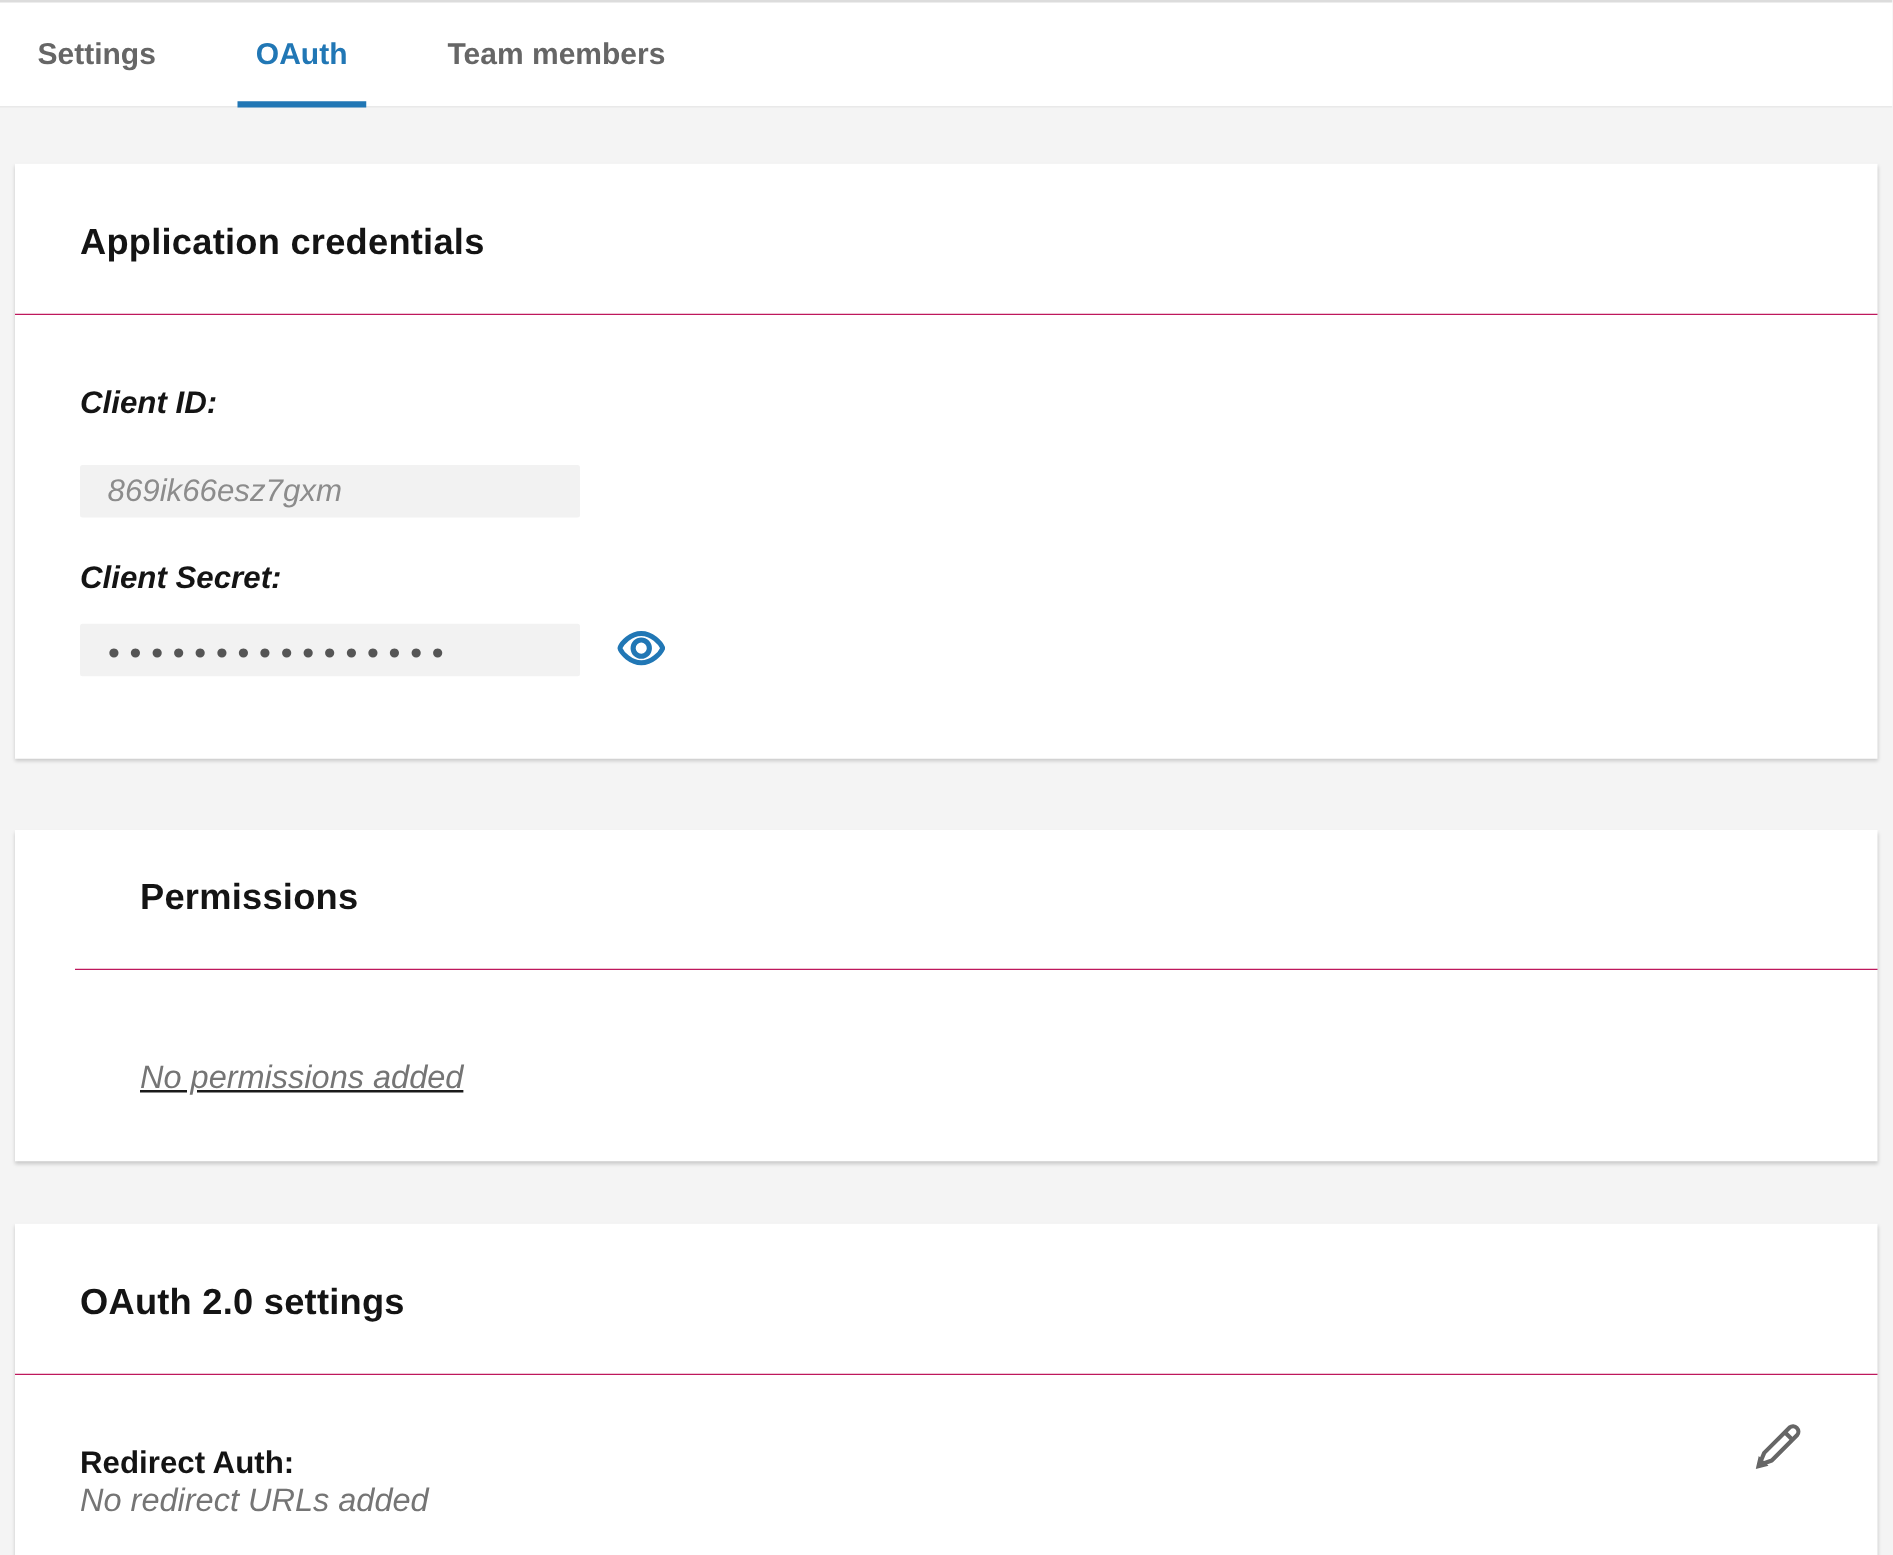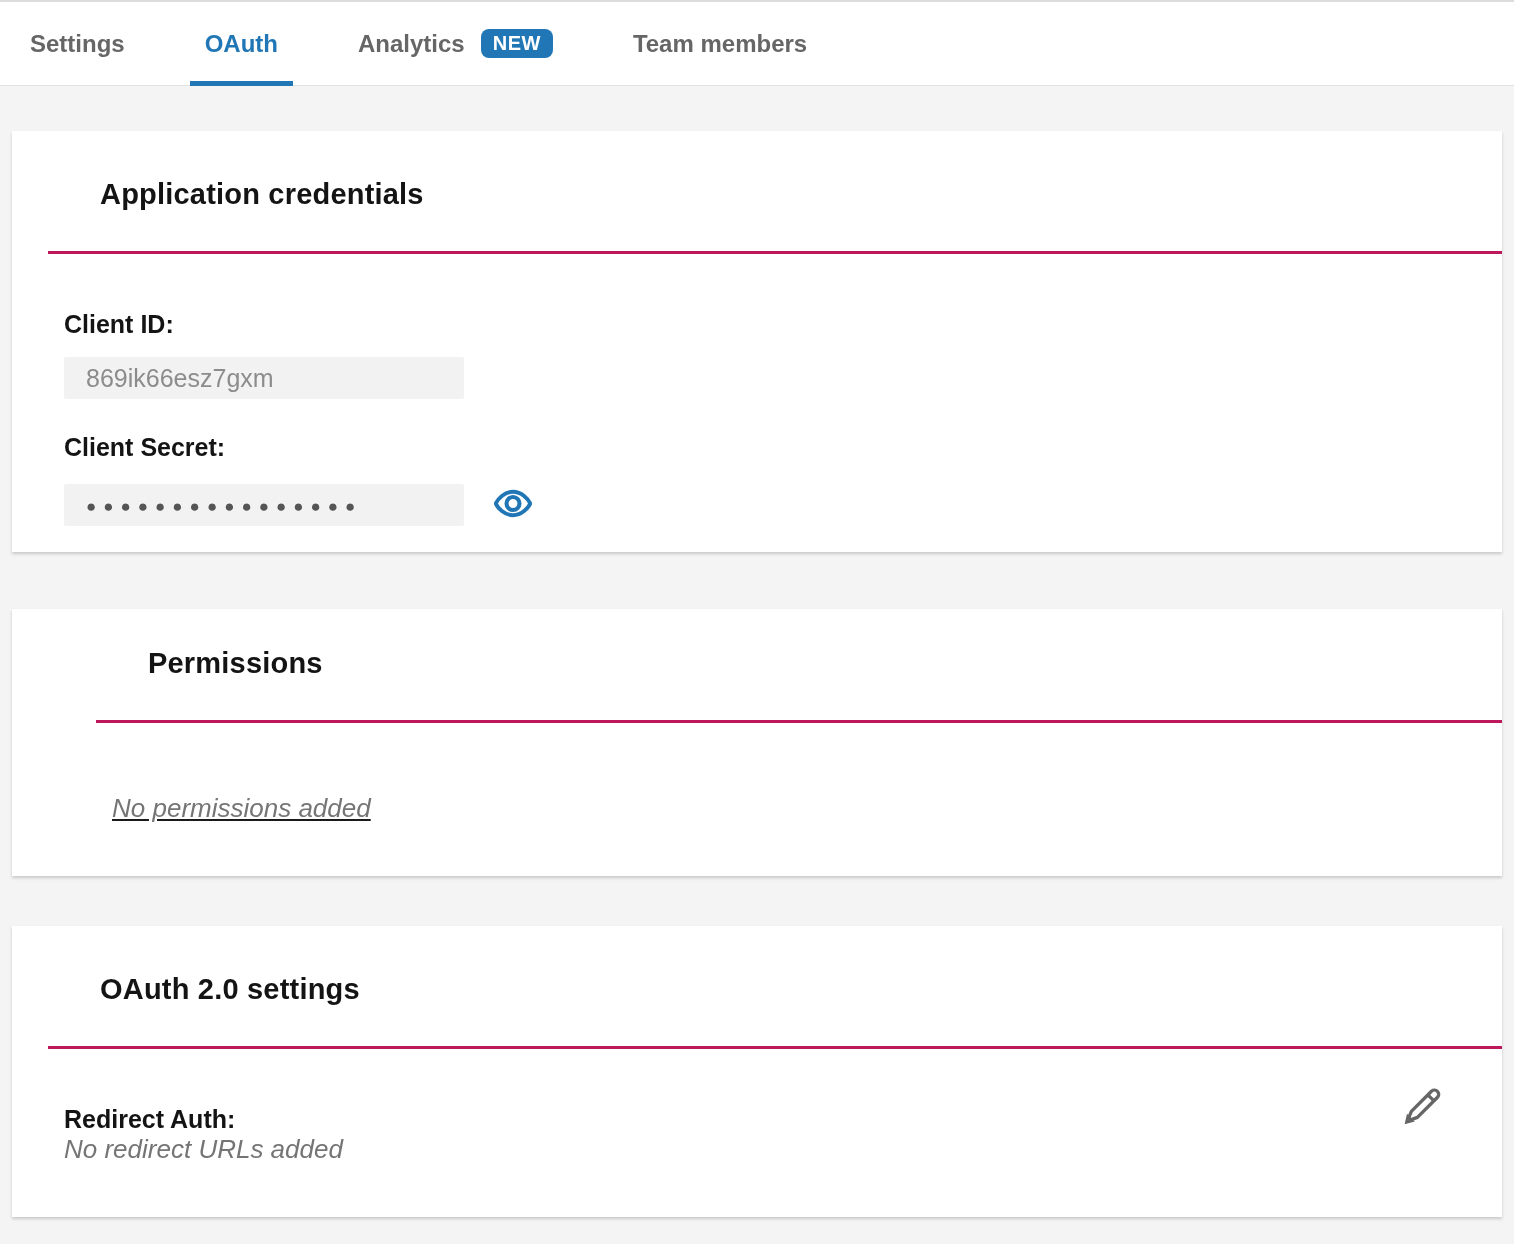--- a/index.html
+++ b/index.html
@@ -51,39 +51,39 @@
     border-radius:8px;
     letter-spacing:0.5px;
   }
 
   
   .page { padding:45px 12px 0; }
   .card {
     background:#fff;
     box-shadow:0 2px 3px rgba(0,0,0,0.18);
   }
-  .card-header { border-bottom:3px solid #be185d;margin-left:36px; }
+  .card-header { border-bottom:1px solid #be185d; }
   .card-title {
     font-size:29px;
     font-weight:700;
     color:#141414;
     letter-spacing:0.2px;
   }
   .hdr-pad-lg { padding:47px 52px 40px; }
   .hdr-pad-md { padding:38px 52px 40px; }
 
   
-  .cred-body { padding:56px 52px 26px; }
+  .cred-body { padding:56px 52px 66px;font-style:italic; }
   .field-label {
     font-size:25px;
     font-weight:700;
     color:#141414;
   }
   .input-box {
-    margin-top:18px;
+    margin-top:35px;
     width:400px;
     height:42px;
     background:#f2f2f2;
     border-radius:2px;
     display:flex;
     align-items:center;
     padding-left:22px;
     font-size:25px;
     color:#8c8c8c;
   }
@@ -131,24 +131,20 @@
 </style>
 </head>
 <body>
 
 <nav class="tabbar">
   <div class="tab">
     <span>Settings</span>
   </div>
   <div class="tab active">
     <span>OAuth</span>
-  </div>
-  <div class="tab">
-    <span>Analytics</span>
-    <span class="badge">NEW</span>
   </div>
   <div class="tab">
     <span>Team members</span>
   </div>
 </nav>
 
 <main class="page">
 
   <section class="card">
     <div class="card-header hdr-pad-lg">

